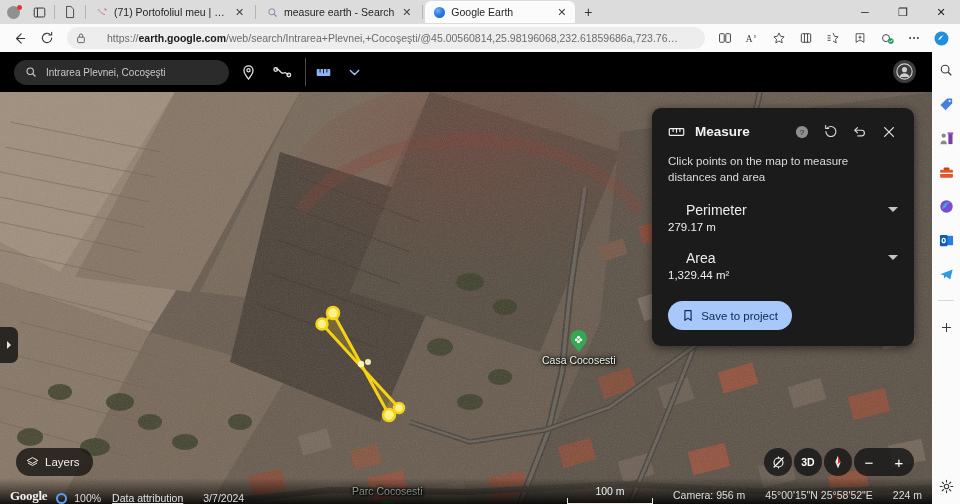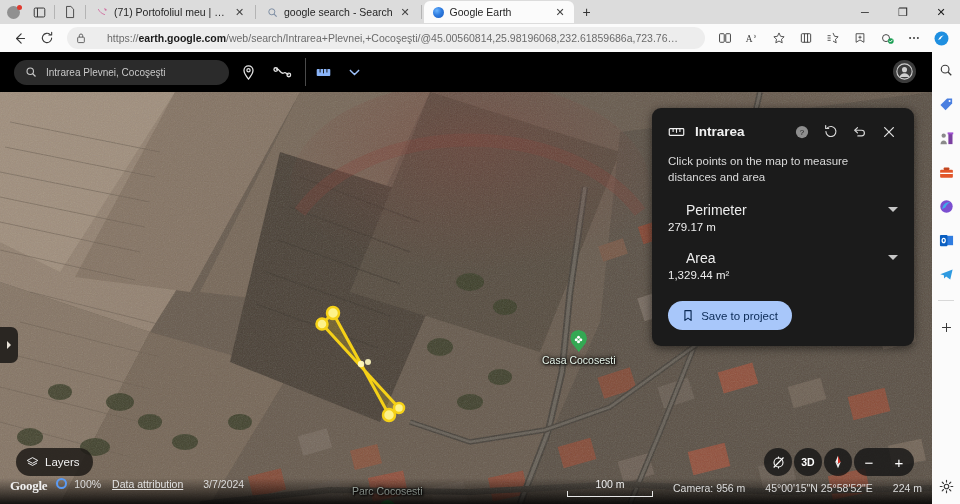--- a/index.html
+++ b/index.html
@@ -148,21 +148,21 @@
 
   .layers-btn {
     position: absolute; left: 16px; bottom: 28px; height: 28px; border-radius: 15px;
     background: rgba(30,27,24,.85); display: flex; align-items: center; gap: 6px;
     padding: 0 13px 0 10px; color: #f0f0f0; font-size: 11.5px; z-index: 22;
   }
 
   
   .ge-status {
     position: absolute; left: 0; bottom: 0; width: 932px; height: 26px; z-index: 26;
-    display: flex; align-items: flex-start; background: linear-gradient(to top, rgba(0,0,0,.85), rgba(0,0,0,0));
+    display: flex; align-items: flex-end; background: linear-gradient(to top, rgba(0,0,0,.85), rgba(0,0,0,0));
     padding: 0 10px; font-size: 10.5px; color: #dcdcdc;
   }
   .g-logo { font-size: 13px; font-weight: 700; color: #f0f0f0; letter-spacing: -.3px;
             font-family: "Liberation Serif", serif; }
   .pct-ring { width: 11px; height: 11px; border-radius: 50%; border: 2px solid #5b9bf5; margin-left: 9px; }
   .stat-item { margin-left: 7px; }
   .stat-link { margin-left: 11px; text-decoration: underline; color: #e2e2e2; }
   .status-right { margin-left: auto; display: flex; align-items: center; gap: 20px; }
   .scalebar { display: flex; flex-direction: column; align-items: center; }
   .scale-txt { font-size: 10.5px; color: #efefef; margin-bottom: 1px; }
@@ -205,21 +205,21 @@
     </div>
     <div class="tb-sep"></div>
 
     <div class="tab inactive">
       <span class="favicon">
         <svg width="11" height="11" viewBox="0 0 16 16">
             <circle cx="7" cy="7" r="4.4" fill="none" stroke="#7a8aa0" stroke-width="1.4"></circle>
             <line x1="10.3" y1="10.3" x2="14" y2="14" stroke="#7a8aa0" stroke-width="1.5"></line>
           </svg>
       </span>
-      <span class="tab-title">google search - Search</span>
+      <span class="tab-title">measure earth - Search</span>
       <span class="tab-close">✕</span>
     </div>
     <div class="tb-sep"></div>
 
     <div class="tab active" style="min-width:150px;">
       <span class="favicon">
         <span class="ge-favicon"></span>
       </span>
       <span class="tab-title">Google Earth</span>
       <span class="tab-close">✕</span>
@@ -648,21 +648,21 @@
     <div class="measure-panel">
       <div class="mp-head">
         <span>
           <svg width="17" height="14" viewBox="0 0 20 16">
               <rect x="1.5" y="4" width="17" height="8" rx="1" fill="none" stroke="#f0f0f0" stroke-width="1.4"></rect>
               <line x1="6" y1="4" x2="6" y2="8" stroke="#f0f0f0" stroke-width="1.3"></line>
               <line x1="10" y1="4" x2="10" y2="9" stroke="#f0f0f0" stroke-width="1.3"></line>
               <line x1="14" y1="4" x2="14" y2="8" stroke="#f0f0f0" stroke-width="1.3"></line>
             </svg>
         </span>
-        <span class="mp-title">Intrarea</span>
+        <span class="mp-title">Measure</span>
         <span class="mp-act">
           <svg width="14" height="14" viewBox="0 0 16 16">
               <circle cx="8" cy="8" r="7" fill="#8e8e8e"></circle>
               <text x="8" y="11.5" font-size="9" text-anchor="middle" fill="#1b1b1b" font-family="Liberation Sans, sans-serif">?</text>
             </svg>
         </span>
         <span class="mp-act">
           <svg width="15" height="15" viewBox="0 0 18 18">
               <path d="M3.5 9a6 6 0 1 0 1.8-4.3" fill="none" stroke="#d8d8d8" stroke-width="1.4" stroke-linecap="round"></path>
               <path d="M3.2 1.8v3.6h3.6" fill="none" stroke="#d8d8d8" stroke-width="1.4" stroke-linecap="round" stroke-linejoin="round"></path>

